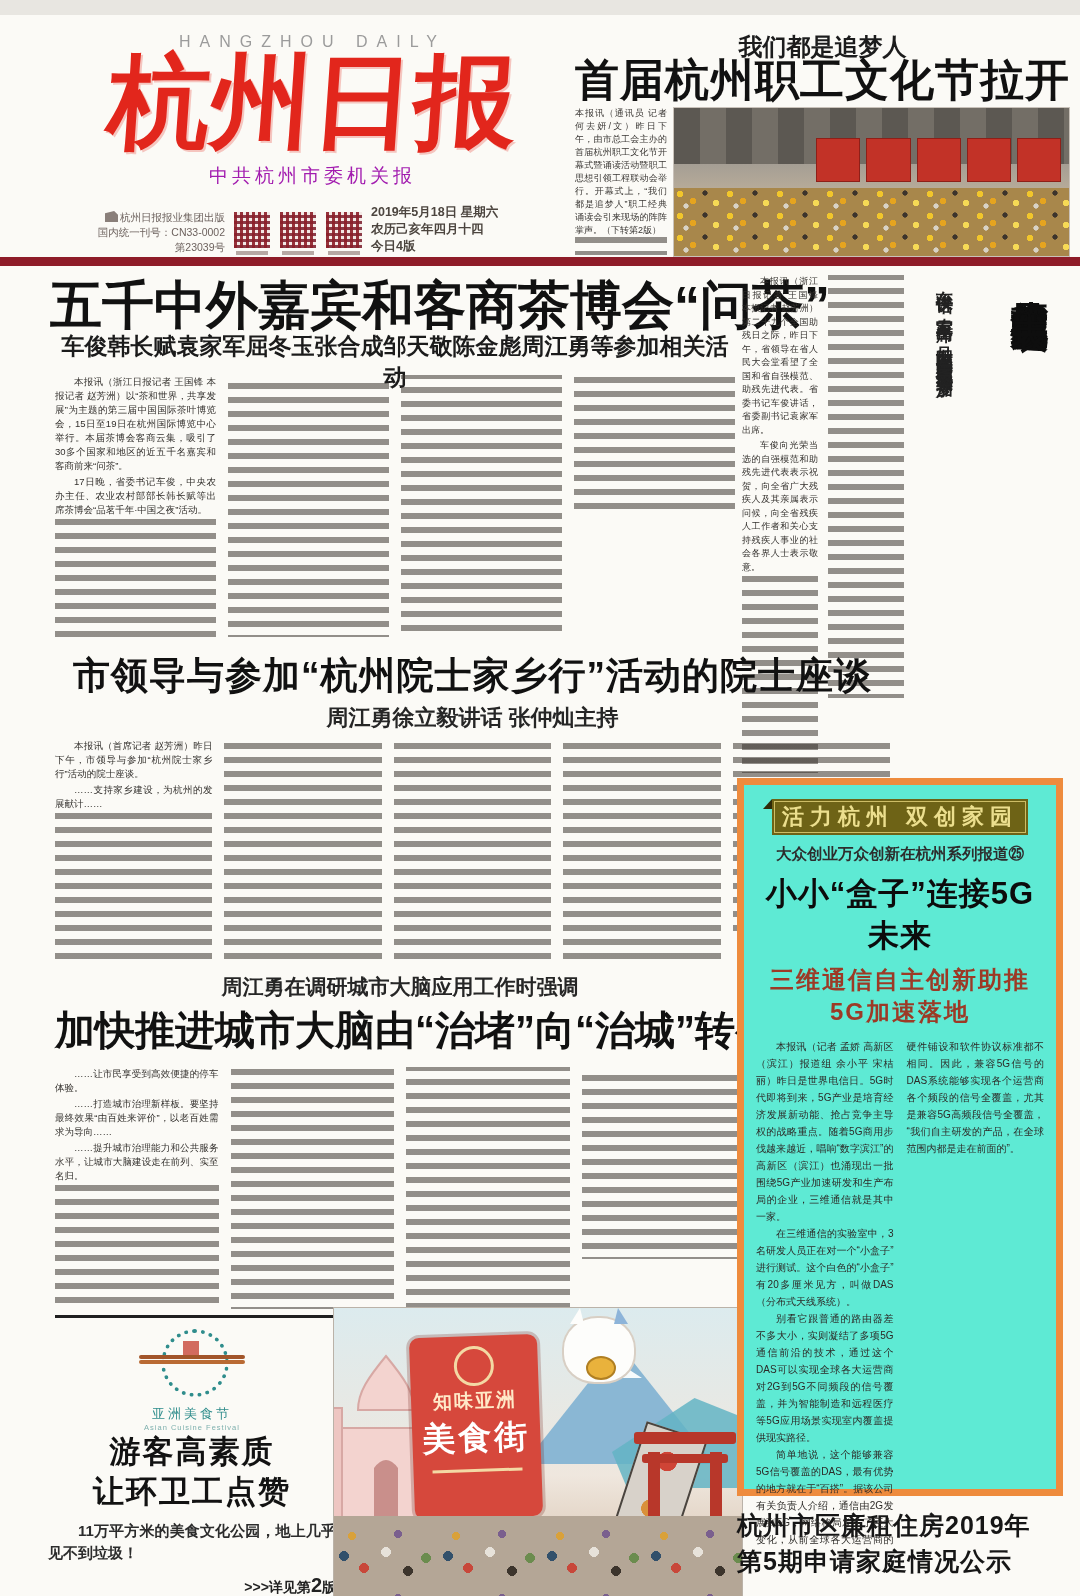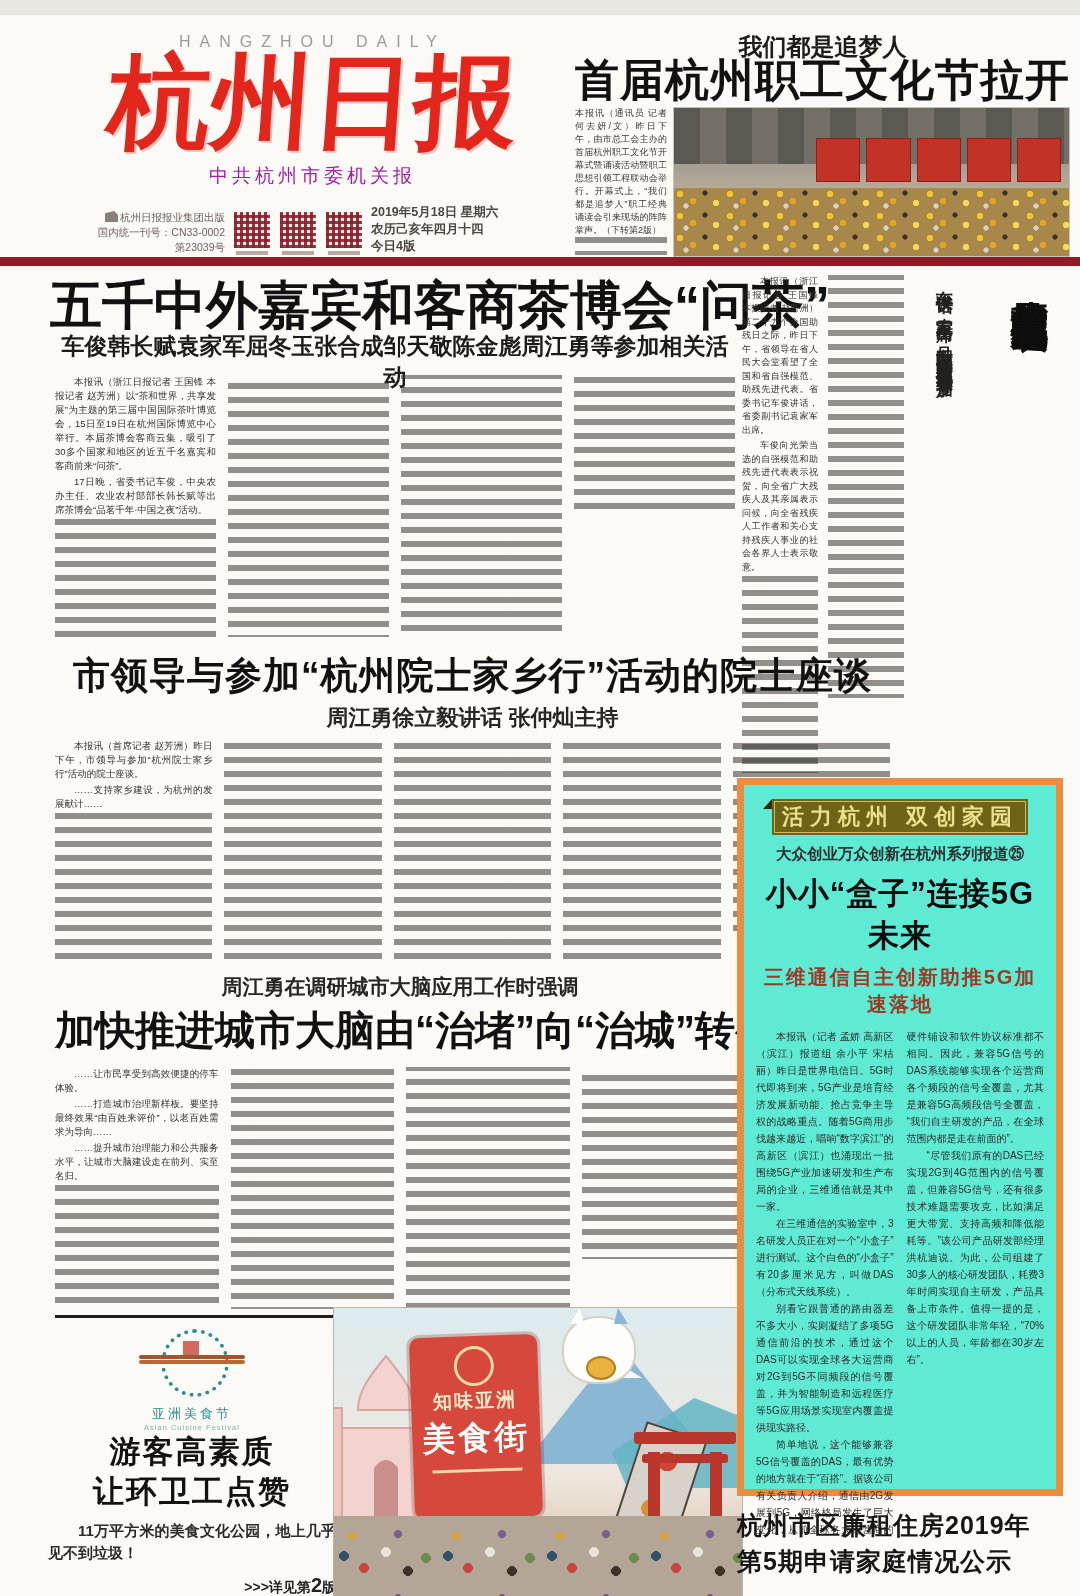--- a/index.html
+++ b/index.html
@@ -124,21 +124,21 @@
   #obox{left:737px;top:763px;width:326px;height:718px;background:#5eead4;border:7px solid #ee8b3d;
     box-sizing:border-box;z-index:5;padding:10px 12px 8px;}
   #obanner{position:relative;width:256px;height:36px;margin:4px auto 0;background:#6e6316;
     box-shadow:inset 0 0 0 2px #6e6316, inset 0 0 0 3px #cdbd66;
     display:flex;align-items:center;justify-content:center;}
   #obanner:before{content:"";position:absolute;left:-9px;top:0;border-top:10px solid transparent;
     border-right:9px solid #2e2a08;border-bottom:0 solid transparent;}
   #obanner span{color:#ecdf8e;font-size:22px;font-weight:700;letter-spacing:6px;}
   #oseries{font-size:15.5px;font-weight:700;color:#2d2d2d;margin-top:9px;}
   #ohead{font-size:31px;font-weight:900;color:#0c0c0c;margin-top:8px;letter-spacing:1px;}
-  #osub{font-size:20px;font-weight:900;color:#9c3a26;margin-top:7px;letter-spacing:2px;}
+  #osub{font-size:24px;font-weight:900;color:#9c3a26;margin-top:7px;letter-spacing:2px;}
   #obody{margin-top:10px;height:512px;column-count:2;column-gap:13px;column-fill:auto;overflow:hidden;
     font-size:10px;line-height:17px;color:#2c2a27;text-align:justify;}
   #obody p{margin:0;text-indent:2em;}
   
   #housing{left:737px;top:1492px;width:330px;}
   #housing div{font-size:25px;font-weight:900;color:#161616;line-height:36px;letter-spacing:1px;}
   
   .g-tr{height:46px;}
   .g-tea{height:780px;}
   .g-prov{height:620px;}
@@ -286,21 +286,20 @@
       <span>活力杭州 双创家园</span>
     </div>
     <div class="ctr" id="oseries">大众创业万众创新在杭州系列报道㉕</div>
     <div class="ctr" id="ohead">小小“盒子”连接5G未来</div>
     <div class="ctr" id="osub">三维通信自主创新助推5G加速落地</div>
     <div id="obody">
       <p>本报讯（记者 孟娇 高新区（滨江）报道组 余小平 宋桔丽）昨日是世界电信日。5G时代即将到来，5G产业是培育经济发展新动能、抢占竞争主导权的战略重点。随着5G商用步伐越来越近，唱响“数字滨江”的高新区（滨江）也涌现出一批围绕5G产业加速研发和生产布局的企业，三维通信就是其中一家。</p>
       <p>在三维通信的实验室中，3名研发人员正在对一个“小盒子”进行测试。这个白色的“小盒子”有20多厘米见方，叫做DAS（分布式天线系统）。</p>
       <p>别看它跟普通的路由器差不多大小，实则凝结了多项5G通信前沿的技术，通过这个DAS可以实现全球各大运营商对2G到5G不同频段的信号覆盖，并为智能制造和远程医疗等5G应用场景实现室内覆盖提供现实路径。</p>
       <p>简单地说，这个能够兼容5G信号覆盖的DAS，最有优势的地方就在于“百搭”。据该公司有关负责人介绍，通信由2G发展到5G，网络格局发生了巨大变化，从前全球各大运营商的硬件铺设和软件协议标准都不相同。因此，兼容5G信号的DAS系统能够实现各个运营商各个频段的信号全覆盖，尤其是兼容5G高频段信号全覆盖，“我们自主研发的产品，在全球范围内都是走在前面的”。</p>
-      <p>“尽管我们原有的DAS已经实现2G到4G范围内的信号覆盖，但兼容5G信号，还有很多技术难题需要攻克，比如满足更大带宽、支持高频和降低能耗等。”该公司产品研发部经理洪杭迪说。为此，公司组建了30多人的核心研发团队，耗费3年时间实现自主研发，产品具备上市条件。值得一提的是，这个研发团队非常年轻，“70%以上的人员，年龄都在30岁左右”。</p>
 
     </div>
   </div>
 
   <div class="abs" id="housing">
     <div>杭州市区廉租住房2019年</div>
     <div>第5期申请家庭情况公示</div>
   </div>
 
 </div>

